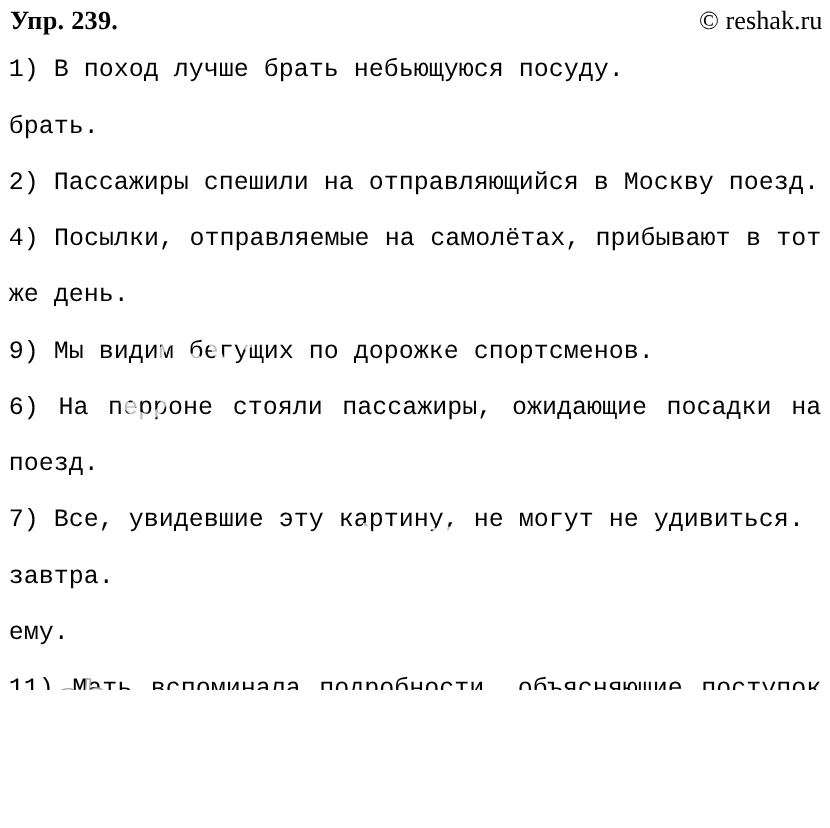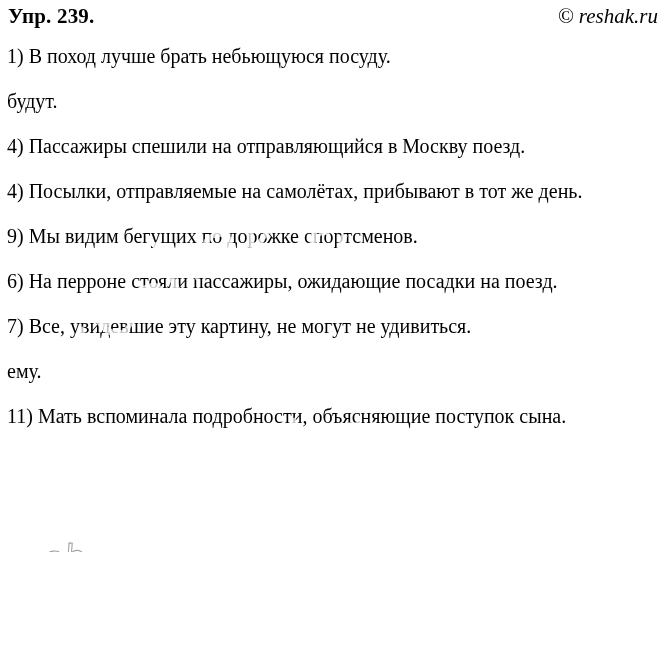--- a/index.html
+++ b/index.html
@@ -13,29 +13,30 @@
   }
   .header {
     display:flex;
     justify-content:space-between;
     align-items:flex-start;
     padding:3px 6px 0 8px;
     font-size:21px;
     line-height:27px;
   }
   .header .exercise-label { font-weight:bold; letter-spacing:0.2px; }
-  .header .copyright { font-weight:normal;font-style:italic; }
+  .header .copyright { font-weight:normal; }
   .content {
     padding:4px 7px 0 7px;
   }
   .line {
     font-size:20px;
     line-height:45px;
     text-align:justify;
     white-space:normal;
+    font-family:Liberation Mono, monospace;
   }
   .line.stretch {
     text-align-last:justify;
   }
   .wm {
     position:absolute;
     left:0; top:0;
     pointer-events:none;
   }
   .wm-outline-text {
@@ -55,26 +56,27 @@
 
 <div class="page">
 
   <div class="header">
     <span class="exercise-label">Упр. 239.</span>
     <span class="copyright">© reshak.ru</span>
   </div>
 
   <div class="content">
       <div class="line">1) В поход лучше брать небьющуюся посуду.</div>
-      <div class="line">будут.</div>
-      <div class="line">4) Пассажиры спешили на отправляющийся в Москву поезд.</div>
+      <div class="line">брать.</div>
+      <div class="line">2) Пассажиры спешили на отправляющийся в Москву поезд.</div>
       <div class="line">4) Посылки, отправляемые на самолётах, прибывают в тот же день.</div>
       <div class="line">9) Мы видим бегущих по дорожке спортсменов.</div>
       <div class="line">6) На перроне стояли пассажиры, ожидающие посадки на поезд.</div>
       <div class="line">7) Все, увидевшие эту картину, не могут не удивиться.</div>
+      <div class="line">завтра.</div>
       <div class="line">ему.</div>
       <div class="line">11) Мать вспоминала подробности, объясняющие поступок сына.</div>
     </div>
 
   <svg class="wm" width="664" height="662" viewBox="0 0 664 662">
     <defs>
       <path id="arc-mid" d="M 80 432 A 200 200 0 0 1 466 396" fill="none"></path>
       <path id="arc-low" d="M 140 602 A 240 240 0 0 1 560 560" fill="none"></path>
     </defs>
     <text class="wm-white-text" font-size="72">

